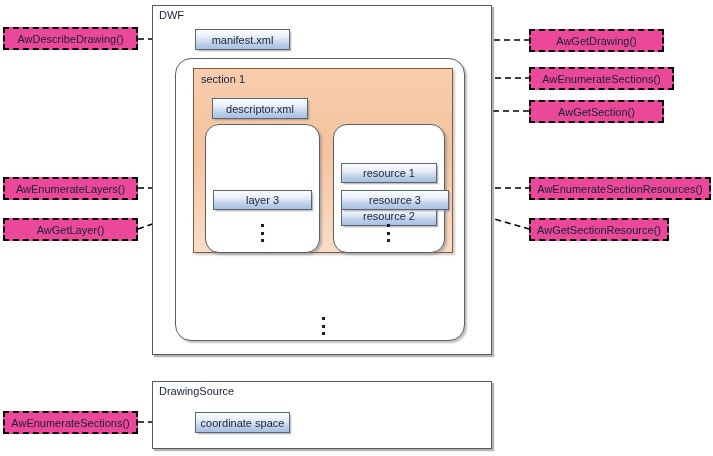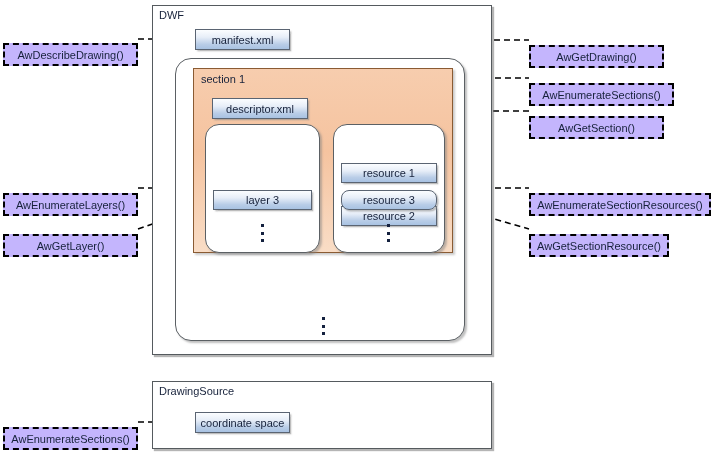--- a/index.html
+++ b/index.html
@@ -63,23 +63,23 @@
     box-shadow:1.5px 1.5px 1.5px rgba(135,135,135,.55);
     display:flex;align-items:center;justify-content:center;
     font-size:11px;color:#16213a;white-space:nowrap;
   }
 
   
   .callout{
     position:absolute;
     box-sizing:border-box;
     border:2px dashed #000000;
-    background:#c4b5fd;
+    background:#ec4899;
     display:flex;align-items:center;justify-content:center;
-    font-size:11px;color:#16213a;white-space:nowrap;margin-top:16px;
+    font-size:11px;color:#16213a;white-space:nowrap;
   }
 
   
   .vdots{
     position:absolute;
     display:flex;flex-direction:column;
     align-items:center;justify-content:space-between;
     width:5px;
   }
   .vdots i{display:block;width:3px;height:3px;background:#14213f;}
@@ -133,21 +133,21 @@
   <div class="leaf" style="left:213px;top:190px;width:99px;height:20px;">layer 3</div>
   <div class="vdots" style="left:260px;top:224px;height:18px;">
     <i></i>
       <i></i>
       <i></i>
   </div>
 
   <div class="round-group small" style="left:333px;top:124px;width:112px;height:129px;"></div>
   <div class="leaf" style="left:341px;top:138px;width:96px;height:20px;margin-top:25px;">resource 1</div>
   <div class="leaf" style="left:341px;top:164px;width:96px;height:20px;margin-top:42px;">resource 2</div>
-  <div class="leaf" style="left:341px;top:190px;width:96px;height:20px;border-radius:8px;">resource 3</div>
+  <div class="leaf" style="left:341px;top:190px;width:108px;height:20px;">resource 3</div>
   <div class="vdots" style="left:386px;top:224px;height:18px;">
     <i></i>
       <i></i>
       <i></i>
   </div>
 
   <div class="vdots" style="left:321px;top:317px;height:18px;">
     <i></i>
       <i></i>
       <i></i>

